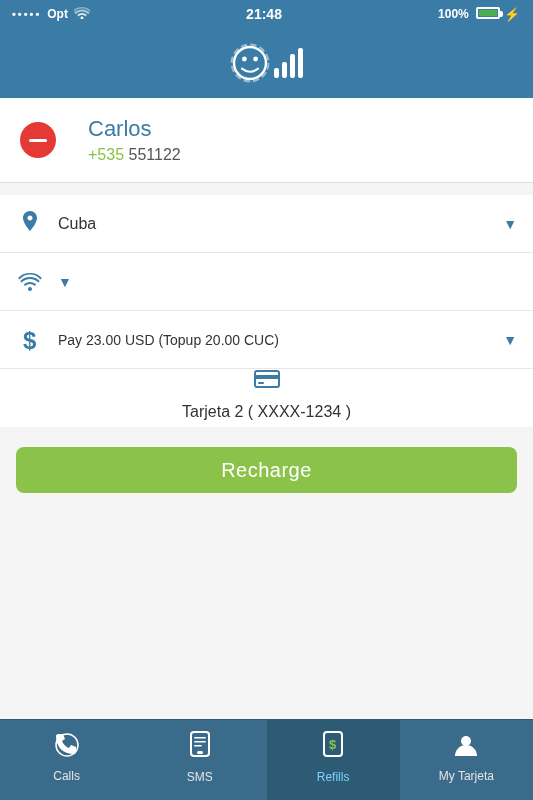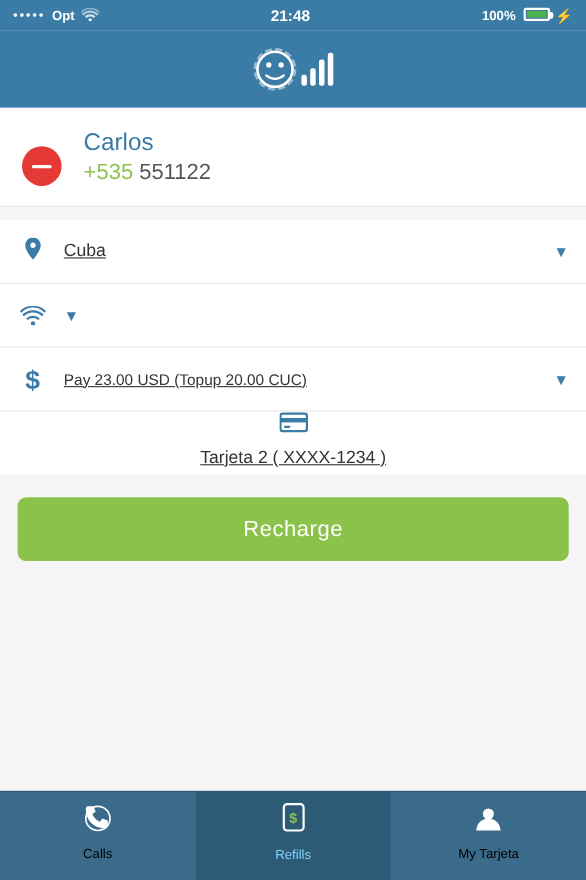--- a/index.html
+++ b/index.html
@@ -86,22 +86,22 @@
       width: 5px;
       background: white;
       border-radius: 2px;
     }
 
     
     .contact-section {
       background: white;
       padding: 18px 20px;
       display: flex;
-      align-items: flex-end;
-      gap: 20px;
+      align-items: center;
+      gap: 32px;
       border-bottom: 1px solid #e0e0e0;
     }
     .remove-btn {
       width: 36px;
       height: 36px;
       background: #e53935;
       border-radius: 50%;
       display: flex;
       align-items: center;
       justify-content: center;
@@ -114,21 +114,21 @@
       background: white;
       border-radius: 2px;
     }
     .contact-info { display: flex; flex-direction: column; gap: 4px; }
     .contact-name {
       font-size: 22px;
       font-weight: 400;
       color: #3a7ca5;
     }
     .contact-phone {
-      font-size: 20px;
+      font-size: 16px;
       color: #555;
     }
     .contact-phone-prefix { color: #8bc34a; }
 
     
     .form-section {
       background: white;
       margin-top: 12px;
     }
 
@@ -148,35 +148,34 @@
       display: flex;
       align-items: center;
       justify-content: center;
       flex-shrink: 0;
     }
 
     .row-value {
       flex: 1;
       font-size: 16px;
       color: #333;
-      text-decoration: underline;
     }
 
     .chevron {
       color: #3a7ca5;
       font-size: 14px;
     }
 
     
     .recharge-section {
       padding: 20px 16px;
     }
     .recharge-btn {
       width: 100%;
-      height: 58px;
+      height: 46px;
       background: #8bc34a;
       border: none;
       border-radius: 8px;
       color: white;
       font-size: 20px;
       font-weight: 400;
       cursor: pointer;
       letter-spacing: 0.5px;
     }
 
@@ -204,21 +203,21 @@
     }
     .tab-item.active {
       background: #2d5a75;
     }
     .tab-icon {
       font-size: 24px;
       color: white;
     }
     .tab-label {
       font-size: 12px;
-      color: #000000;
+      color: #e5e5e5;
     }
     .tab-item.active .tab-label {
       color: #8bc34a;
     }
 
     
     .icon-location { color: #3a7ca5; }
     .icon-wifi { color: #3a7ca5; }
     .icon-dollar { color: #3a7ca5; }
     .icon-card { color: #3a7ca5; }
@@ -335,20 +334,32 @@
   <div class="tab-item">
     <span class="tab-icon">
       <svg width="26" height="26" viewBox="0 0 26 26" fill="white">
         <path d="M4 2h5l2 5-3 2c1 3 4 6 7 7l2-3 5 2v5c0 1-1 2-2 2C9 22 2 15 2 4c0-1 1-2 2-2z"></path>
         <circle cx="13" cy="13" r="11" stroke="white" stroke-width="1.5" fill="none"></circle>
       </svg>
     </span>
     <span class="tab-label">Calls</span>
   </div>
 
+  <div class="tab-item">
+    <span class="tab-icon">
+      <svg width="22" height="28" viewBox="0 0 22 28" fill="white">
+        <rect x="2" y="1" width="18" height="24" rx="3" stroke="white" stroke-width="2" fill="none"></rect>
+        <rect x="5" y="6" width="12" height="1.5" rx="1" fill="white"></rect>
+        <rect x="5" y="10" width="12" height="1.5" rx="1" fill="white"></rect>
+        <rect x="5" y="14" width="8" height="1.5" rx="1" fill="white"></rect>
+        <rect x="8" y="20" width="6" height="3" rx="1.5" fill="white"></rect>
+      </svg>
+    </span>
+    <span class="tab-label">SMS</span>
+  </div>
 
   <div class="tab-item active">
     <span class="tab-icon">
       <svg width="22" height="28" viewBox="0 0 22 28" fill="white">
         <rect x="2" y="1" width="18" height="24" rx="3" stroke="white" stroke-width="2" fill="none"></rect>
         <text x="7" y="18" font-size="13" fill="#8bc34a" font-weight="bold">$</text>
       </svg>
     </span>
     <span class="tab-label" style="color:#7dd3fc;">Refills</span>
   </div>

